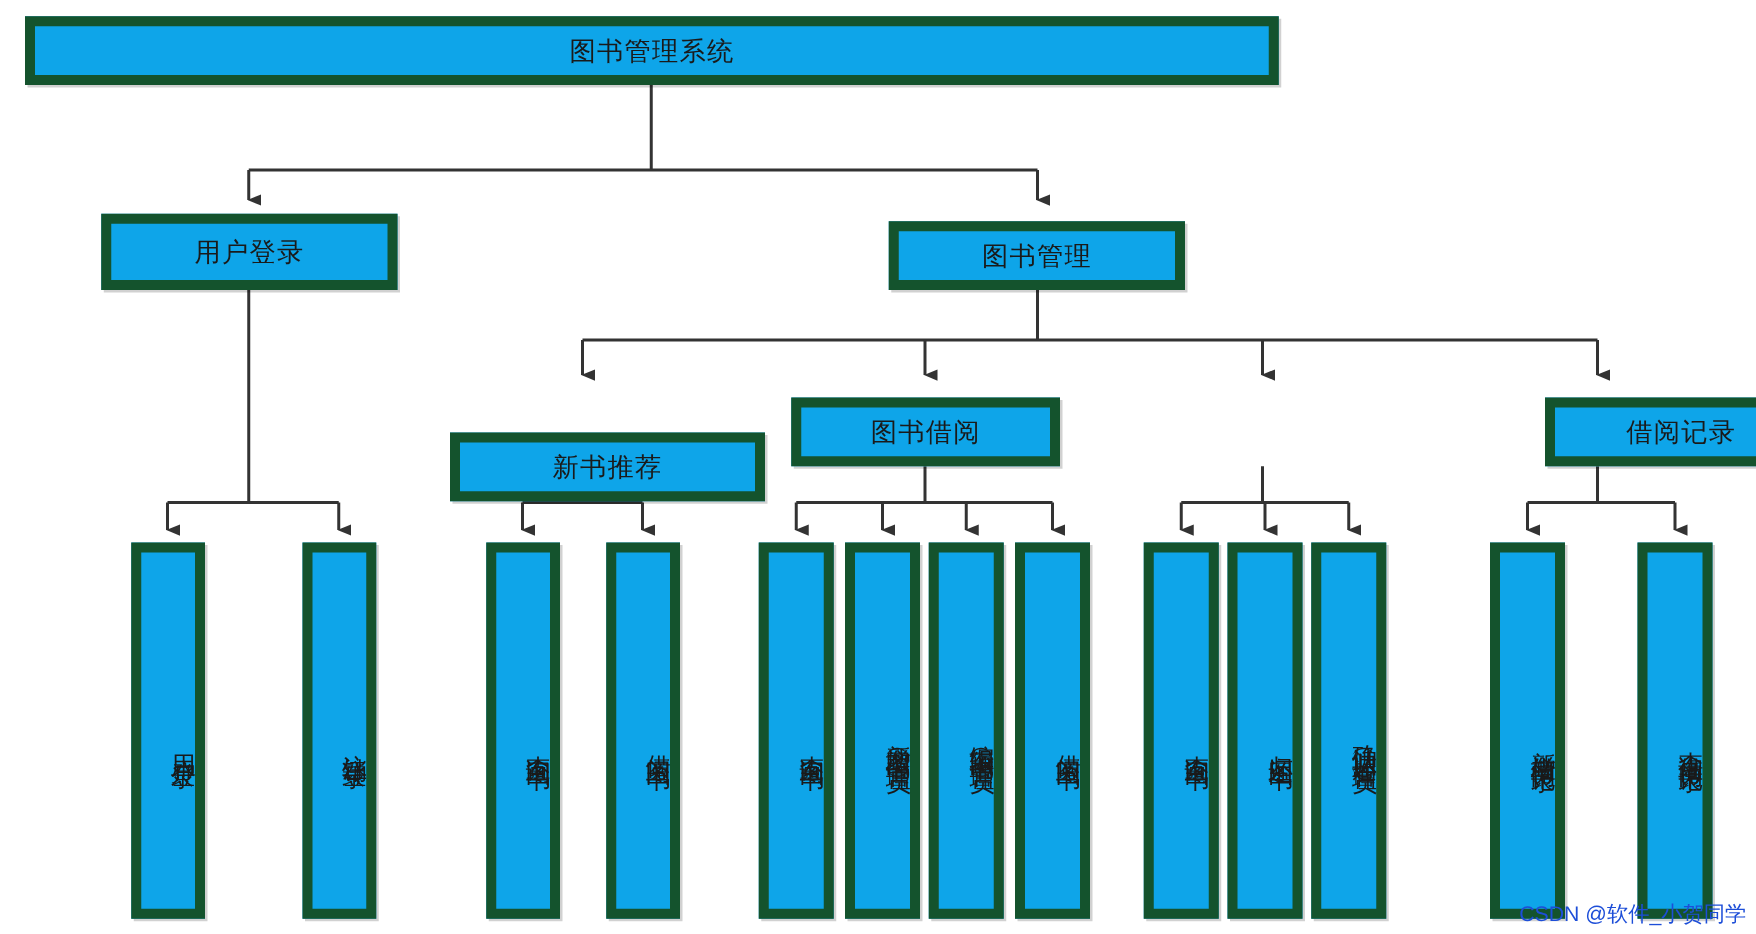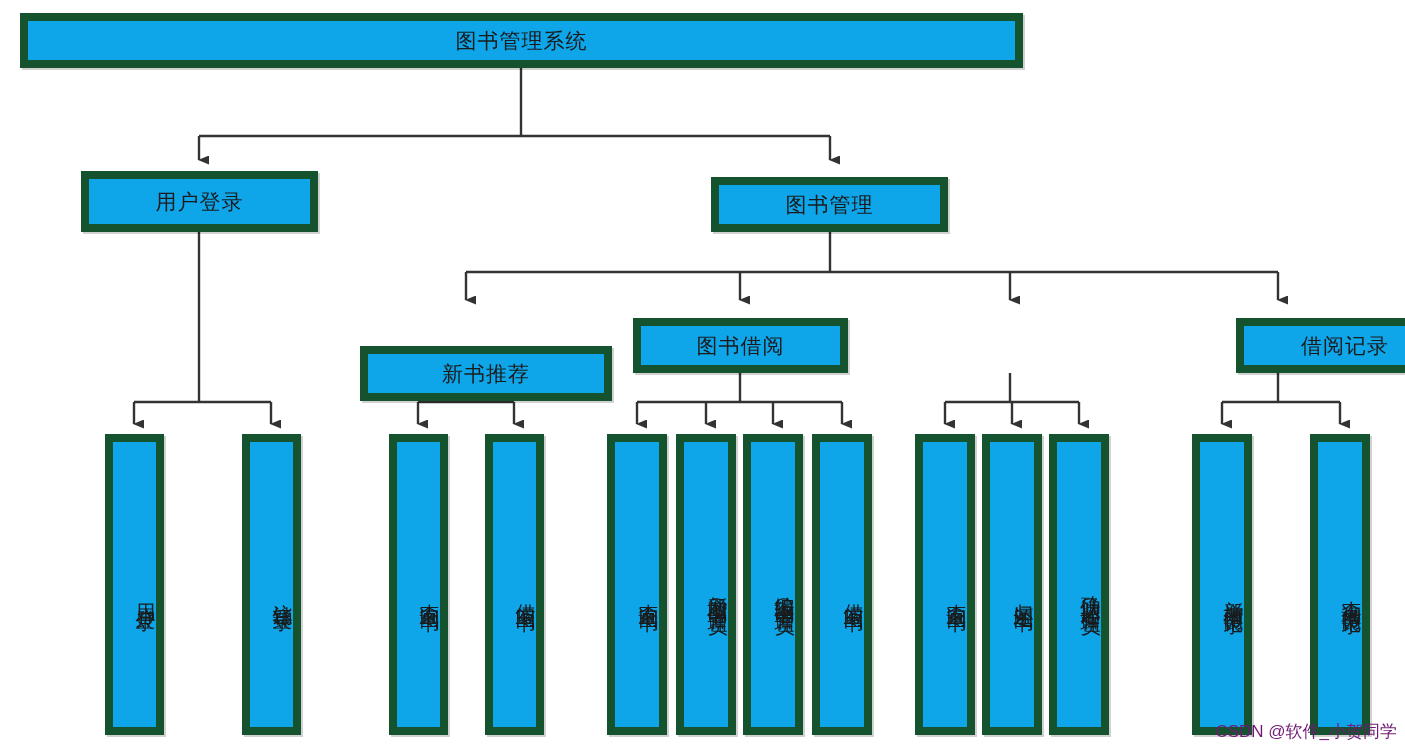--- a/index.html
+++ b/index.html
@@ -35,21 +35,21 @@
   }
   .node.vert .vtext{
     writing-mode:vertical-rl;
     text-orientation:upright;
     display:block;
   }
   #watermark{
     position:absolute;
     right:8px;bottom:4px;
     font-size:17px;
-    color:#701a75;
+    color:#1d4ed8;
     white-space:nowrap;
     font-family:"Liberation Sans","DejaVu Sans",sans-serif;
   }
 </style>
 </head>
 <body>
 
 <div id="stage">
 
   <svg class="edges" viewBox="0 0 1405 747" xmlns="http://www.w3.org/2000/svg">

